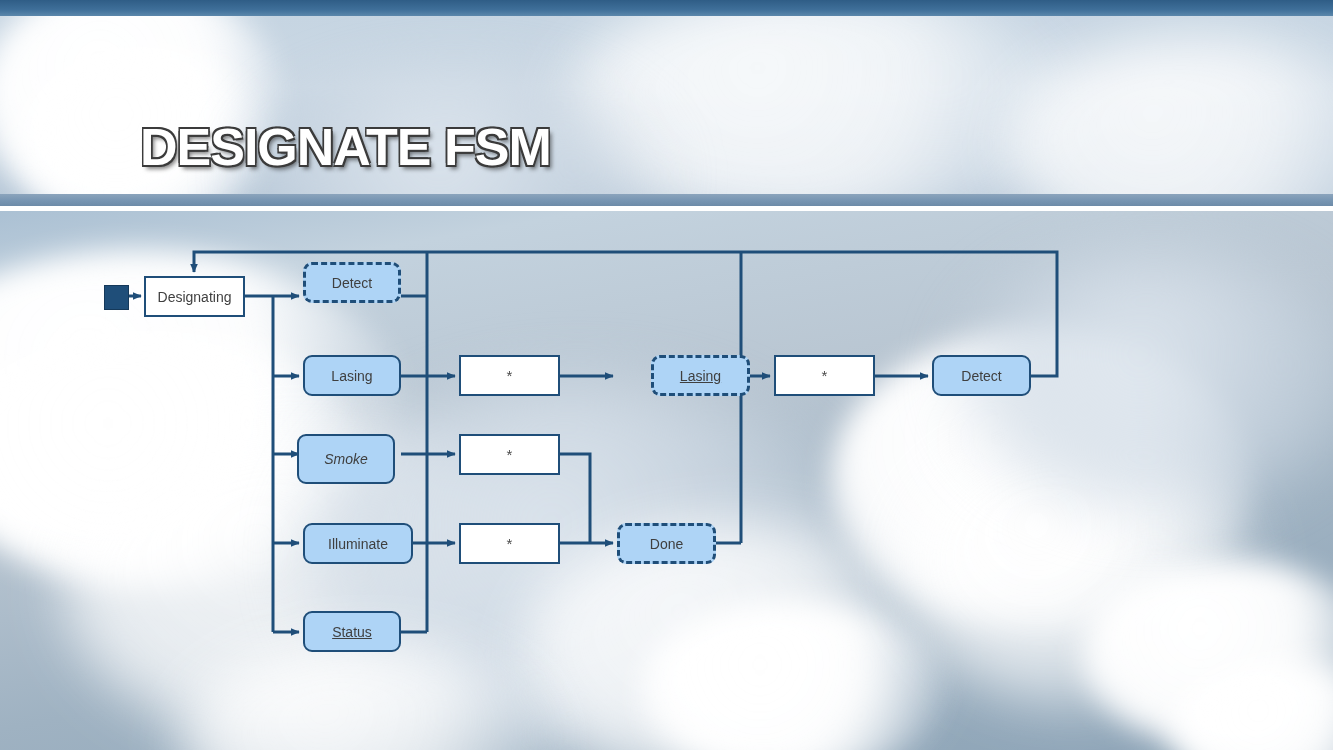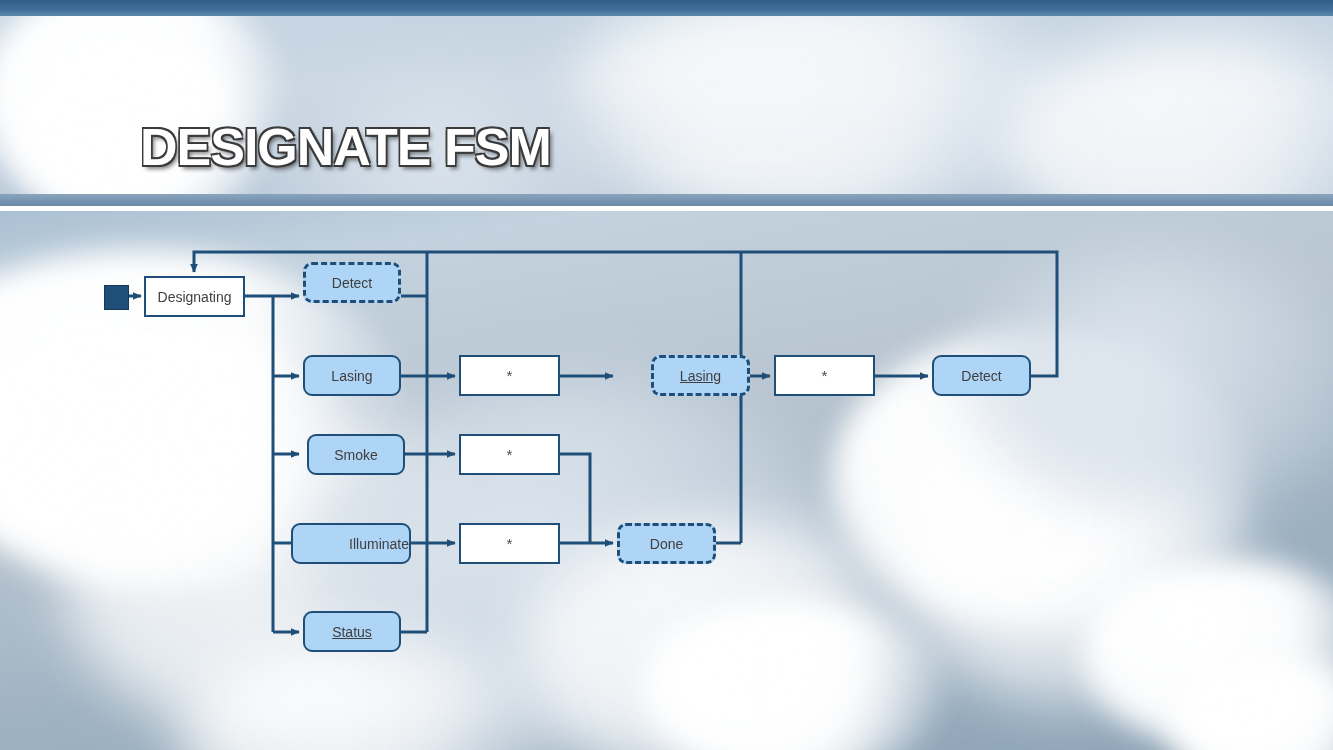--- a/index.html
+++ b/index.html
@@ -211,24 +211,24 @@
     <div class="start-marker" style="left:104px; top:285px; width:23px; height:23px;"></div>
   <div class="node plain" style="left: 144px; top: 276px; width: 101px; height: 41px;">
         <span>Designating</span>
       </div>
       <div class="node state dashed" style="left: 303px; top: 262px; width: 98px; height: 41px;">
         <span>Detect</span>
       </div>
       <div class="node state" style="left: 303px; top: 355px; width: 98px; height: 41px;">
         <span>Lasing</span>
       </div>
-      <div class="node state" style="left: 307px; top: 434px; width: 98px; height: 41px;">
+      <div class="node state" style="left: 297px; top: 434px; width: 98px; height: 50px; font-style: italic;">
         <span>Smoke</span>
       </div>
-      <div class="node state" style="left: 291px; top: 523px; width: 120px; height: 41px; justify-content: flex-end;">
+      <div class="node state" style="left: 303px; top: 523px; width: 110px; height: 41px;">
         <span>Illuminate</span>
       </div>
       <div class="node state" style="left: 303px; top: 611px; width: 98px; height: 41px; text-decoration: underline;">
         <span>Status</span>
       </div>
       <div class="node plain star" style="left: 459px; top: 355px; width: 101px; height: 41px;">
         <span>*</span>
       </div>
       <div class="node state dashed" style="left: 651px; top: 355px; width: 99px; height: 41px; text-decoration: underline;">
         <span>Lasing</span>

